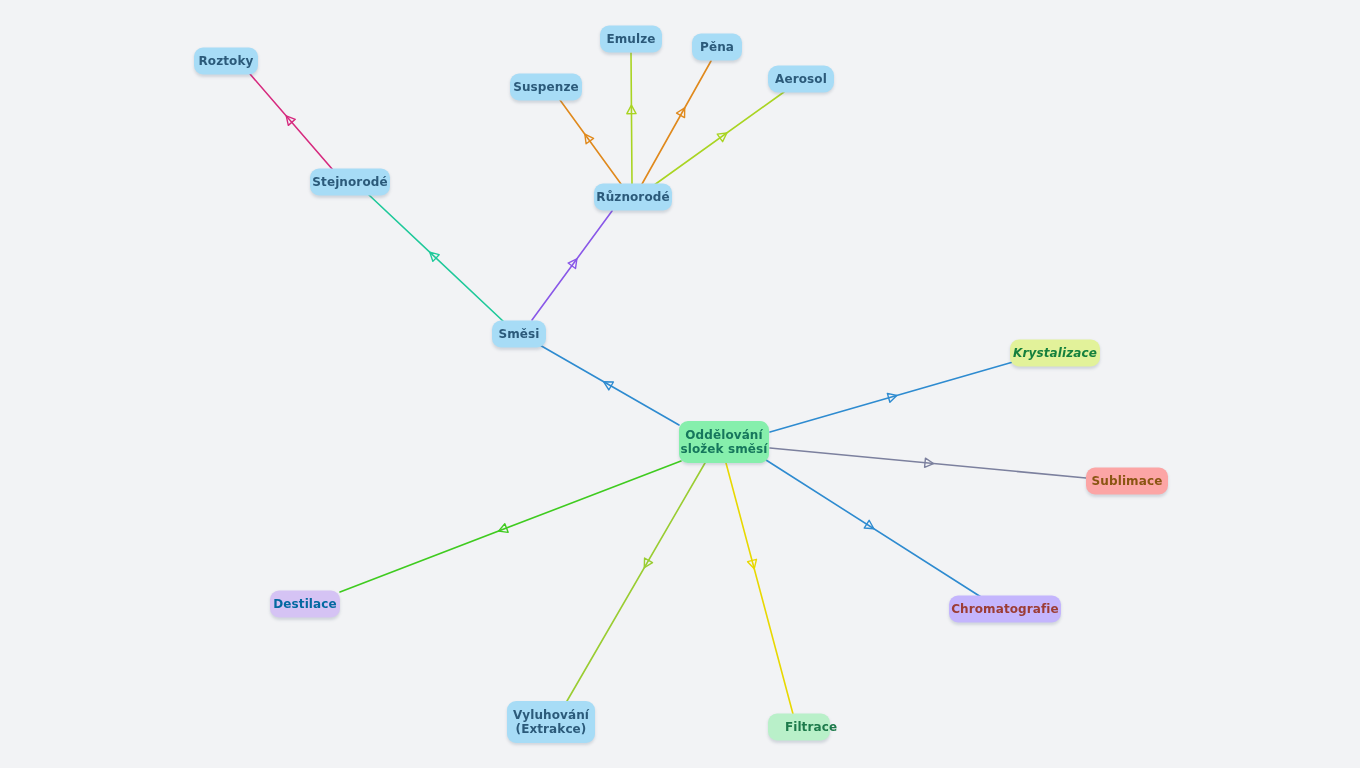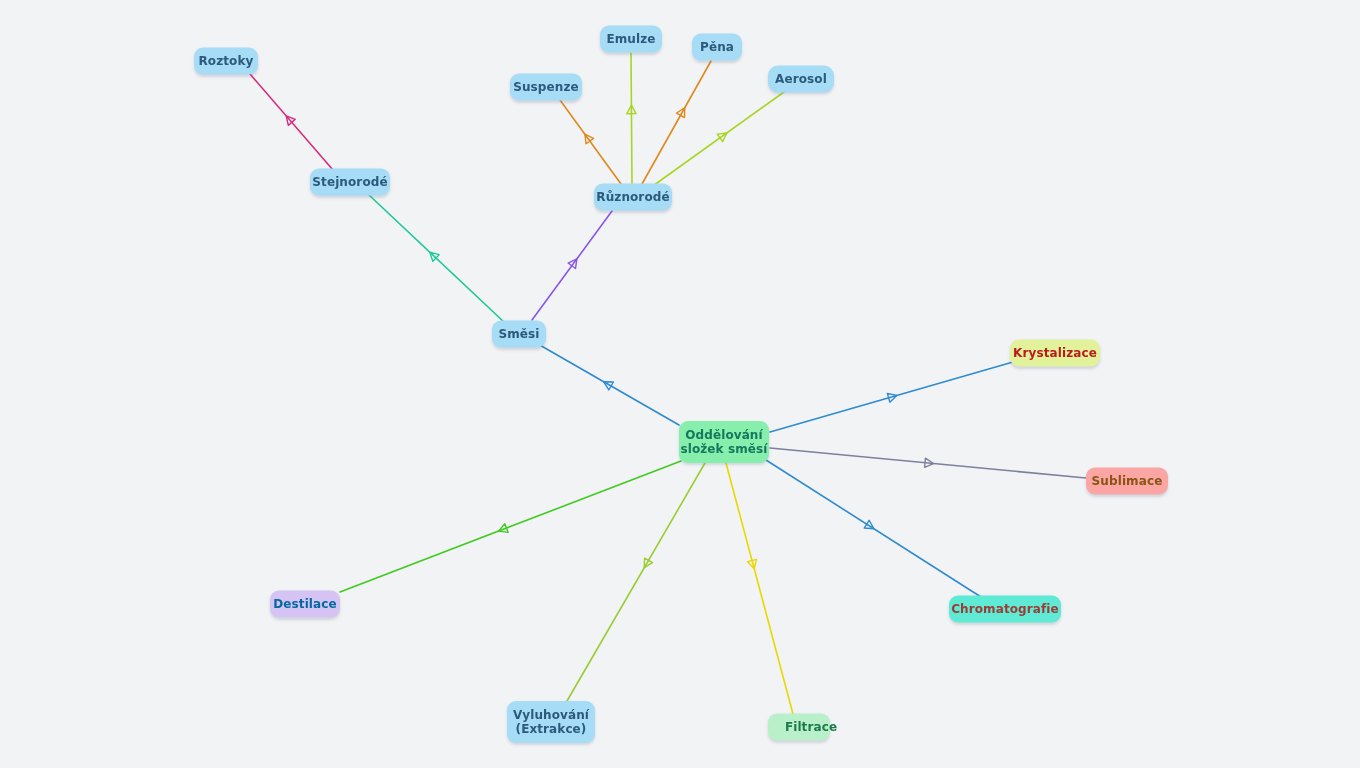--- a/index.html
+++ b/index.html
@@ -36,23 +36,23 @@
     border-radius: 9px;
     font-weight: bold;
     line-height: 1.18;
     white-space: pre;
     transform: translate(-50%, -50%);
     box-shadow: 0 2px 3px rgba(90, 110, 130, 0.22);
     letter-spacing: 0.1px;
   }
   .node-blue   { background: #a7dcf6; color: #2b5a7a; }
   .node-center { background: #86efac; color: #16775c; }
-  .node-lime   { background: #e2f29a; color: #b91c1c; }
+  .node-lime   { background: #e2f29a; color: #15803d; font-style: italic; }
   .node-orange { background: #fca5a5; color: #8a5512; }
-  .node-pink   { background: #5eead4; color: #9c3c35; }
+  .node-pink   { background: #c4b5fd; color: #9c3c35; }
   .node-purple { background: #d5c3f4; color: #0369a1; }
   .node-mint   { background: #b9f0c9; color: #1d7a4b; }
 </style>
 </head>
 <body>
 
 <div id="canvas">
   <svg id="edges" viewBox="0 0 1360 768" width="1360" height="768">
       <g>
         <line x1="333" y1="170" x2="250" y2="74" stroke="#d6297e" stroke-width="1.6" stroke-linecap="round"></line>

